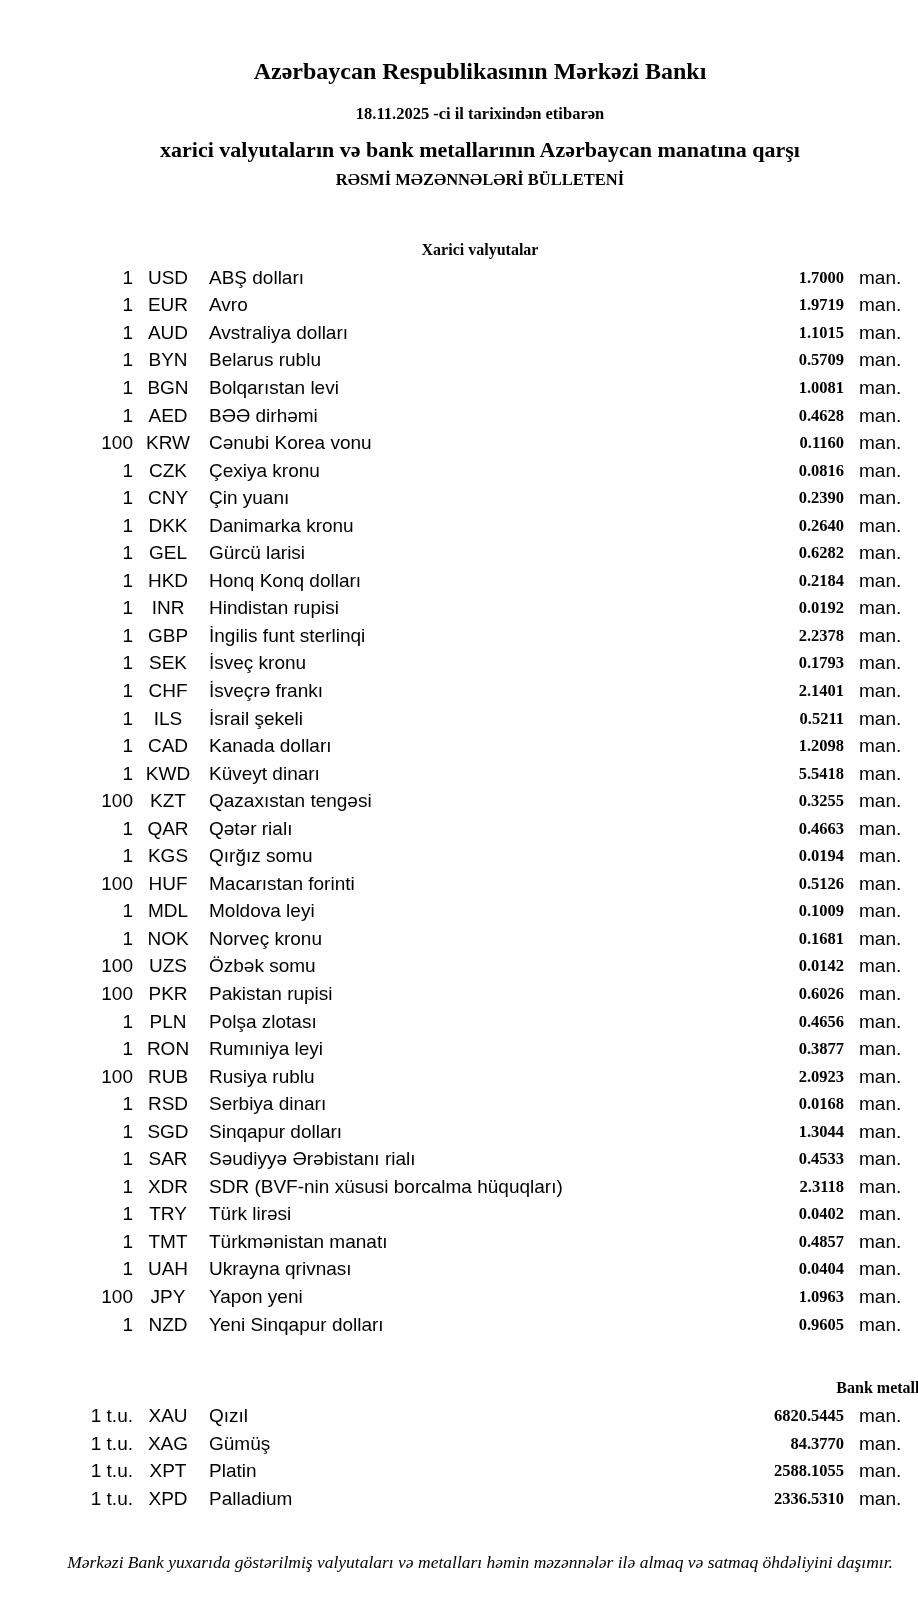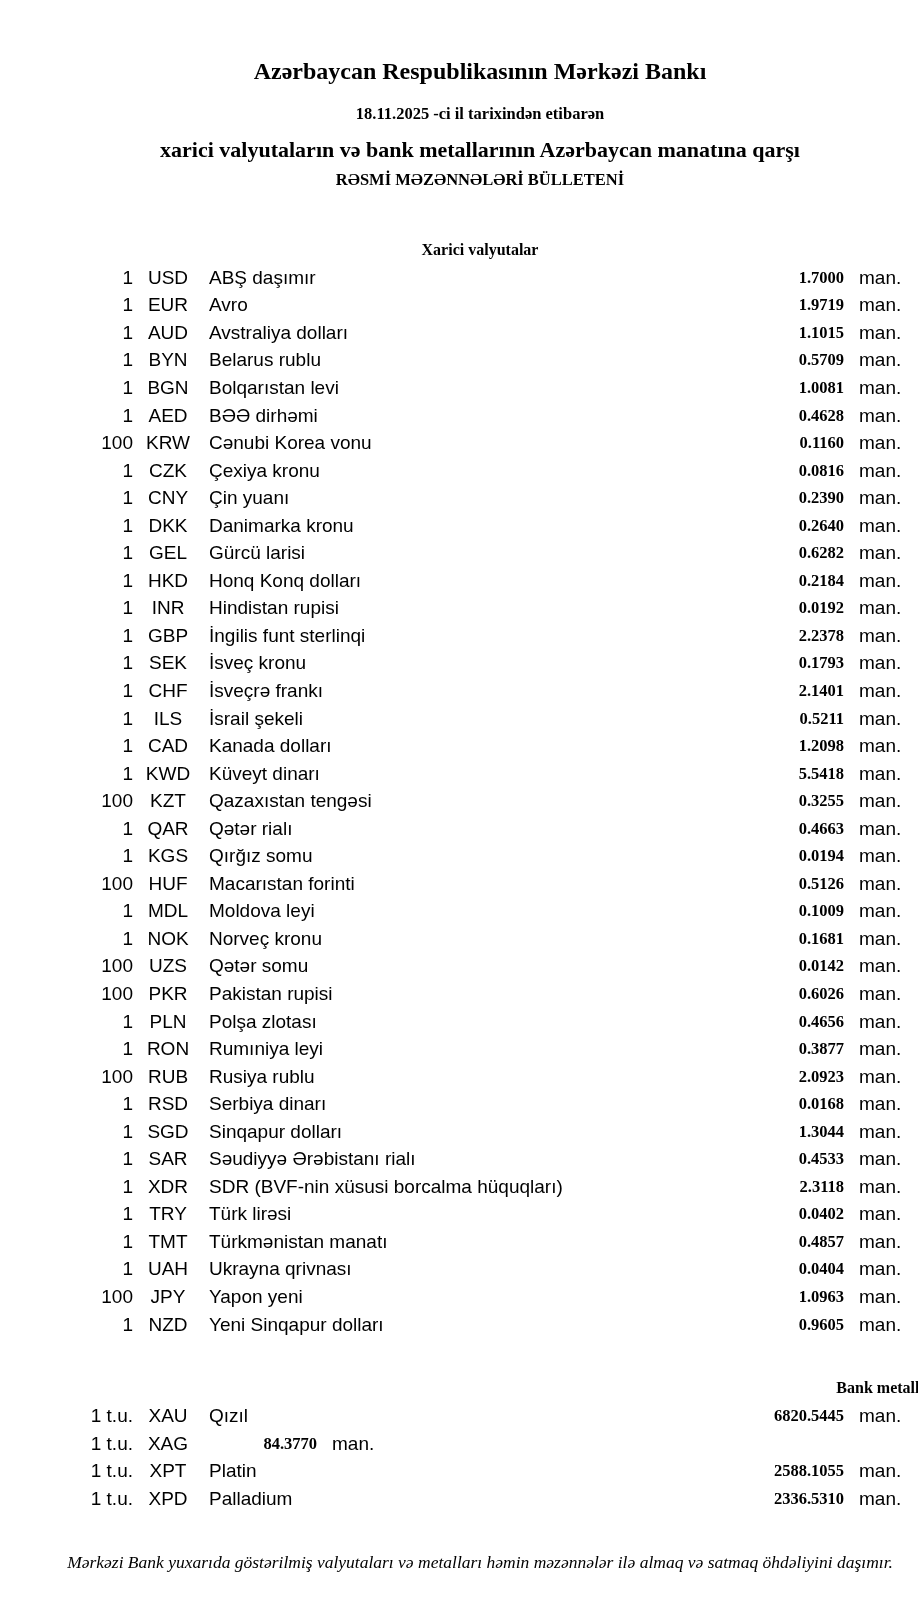--- a/index.html
+++ b/index.html
@@ -46,21 +46,21 @@
     <div class="date-line">18.11.2025 -ci il tarixindən etibarən</div>
     <div class="subtitle">xarici valyutaların və bank metallarının Azərbaycan manatına qarşı</div>
     <div class="bulletin">RƏSMİ MƏZƏNNƏLƏRİ BÜLLETENİ</div>
   </div>
 
   <div class="section-heading">Xarici valyutalar</div>
   <div class="rate-table" id="currencies-table">
       <div class="row">
         <span class="cell qty">1</span>
         <span class="cell code">USD</span>
-        <span class="cell name">ABŞ daşımır</span>
+        <span class="cell name">ABŞ dolları</span>
         <span class="cell rate">1.7000</span>
         <span class="cell man">man.</span>
       </div>
       <div class="row">
         <span class="cell qty">1</span>
         <span class="cell code">EUR</span>
         <span class="cell name">Avro</span>
         <span class="cell rate">1.9719</span>
         <span class="cell man">man.</span>
       </div>
@@ -221,21 +221,21 @@
       <div class="row">
         <span class="cell qty">1</span>
         <span class="cell code">NOK</span>
         <span class="cell name">Norveç kronu</span>
         <span class="cell rate">0.1681</span>
         <span class="cell man">man.</span>
       </div>
       <div class="row">
         <span class="cell qty">100</span>
         <span class="cell code">UZS</span>
-        <span class="cell name">Qətər somu</span>
+        <span class="cell name">Özbək somu</span>
         <span class="cell rate">0.0142</span>
         <span class="cell man">man.</span>
       </div>
       <div class="row">
         <span class="cell qty">100</span>
         <span class="cell code">PKR</span>
         <span class="cell name">Pakistan rupisi</span>
         <span class="cell rate">0.6026</span>
         <span class="cell man">man.</span>
       </div>
@@ -330,20 +330,21 @@
       <div class="row">
         <span class="cell qty">1 t.u.</span>
         <span class="cell code">XAU</span>
         <span class="cell name">Qızıl</span>
         <span class="cell rate">6820.5445</span>
         <span class="cell man">man.</span>
       </div>
       <div class="row">
         <span class="cell qty">1 t.u.</span>
         <span class="cell code">XAG</span>
+        <span class="cell name">Gümüş</span>
         <span class="cell rate">84.3770</span>
         <span class="cell man">man.</span>
       </div>
       <div class="row">
         <span class="cell qty">1 t.u.</span>
         <span class="cell code">XPT</span>
         <span class="cell name">Platin</span>
         <span class="cell rate">2588.1055</span>
         <span class="cell man">man.</span>
       </div>

